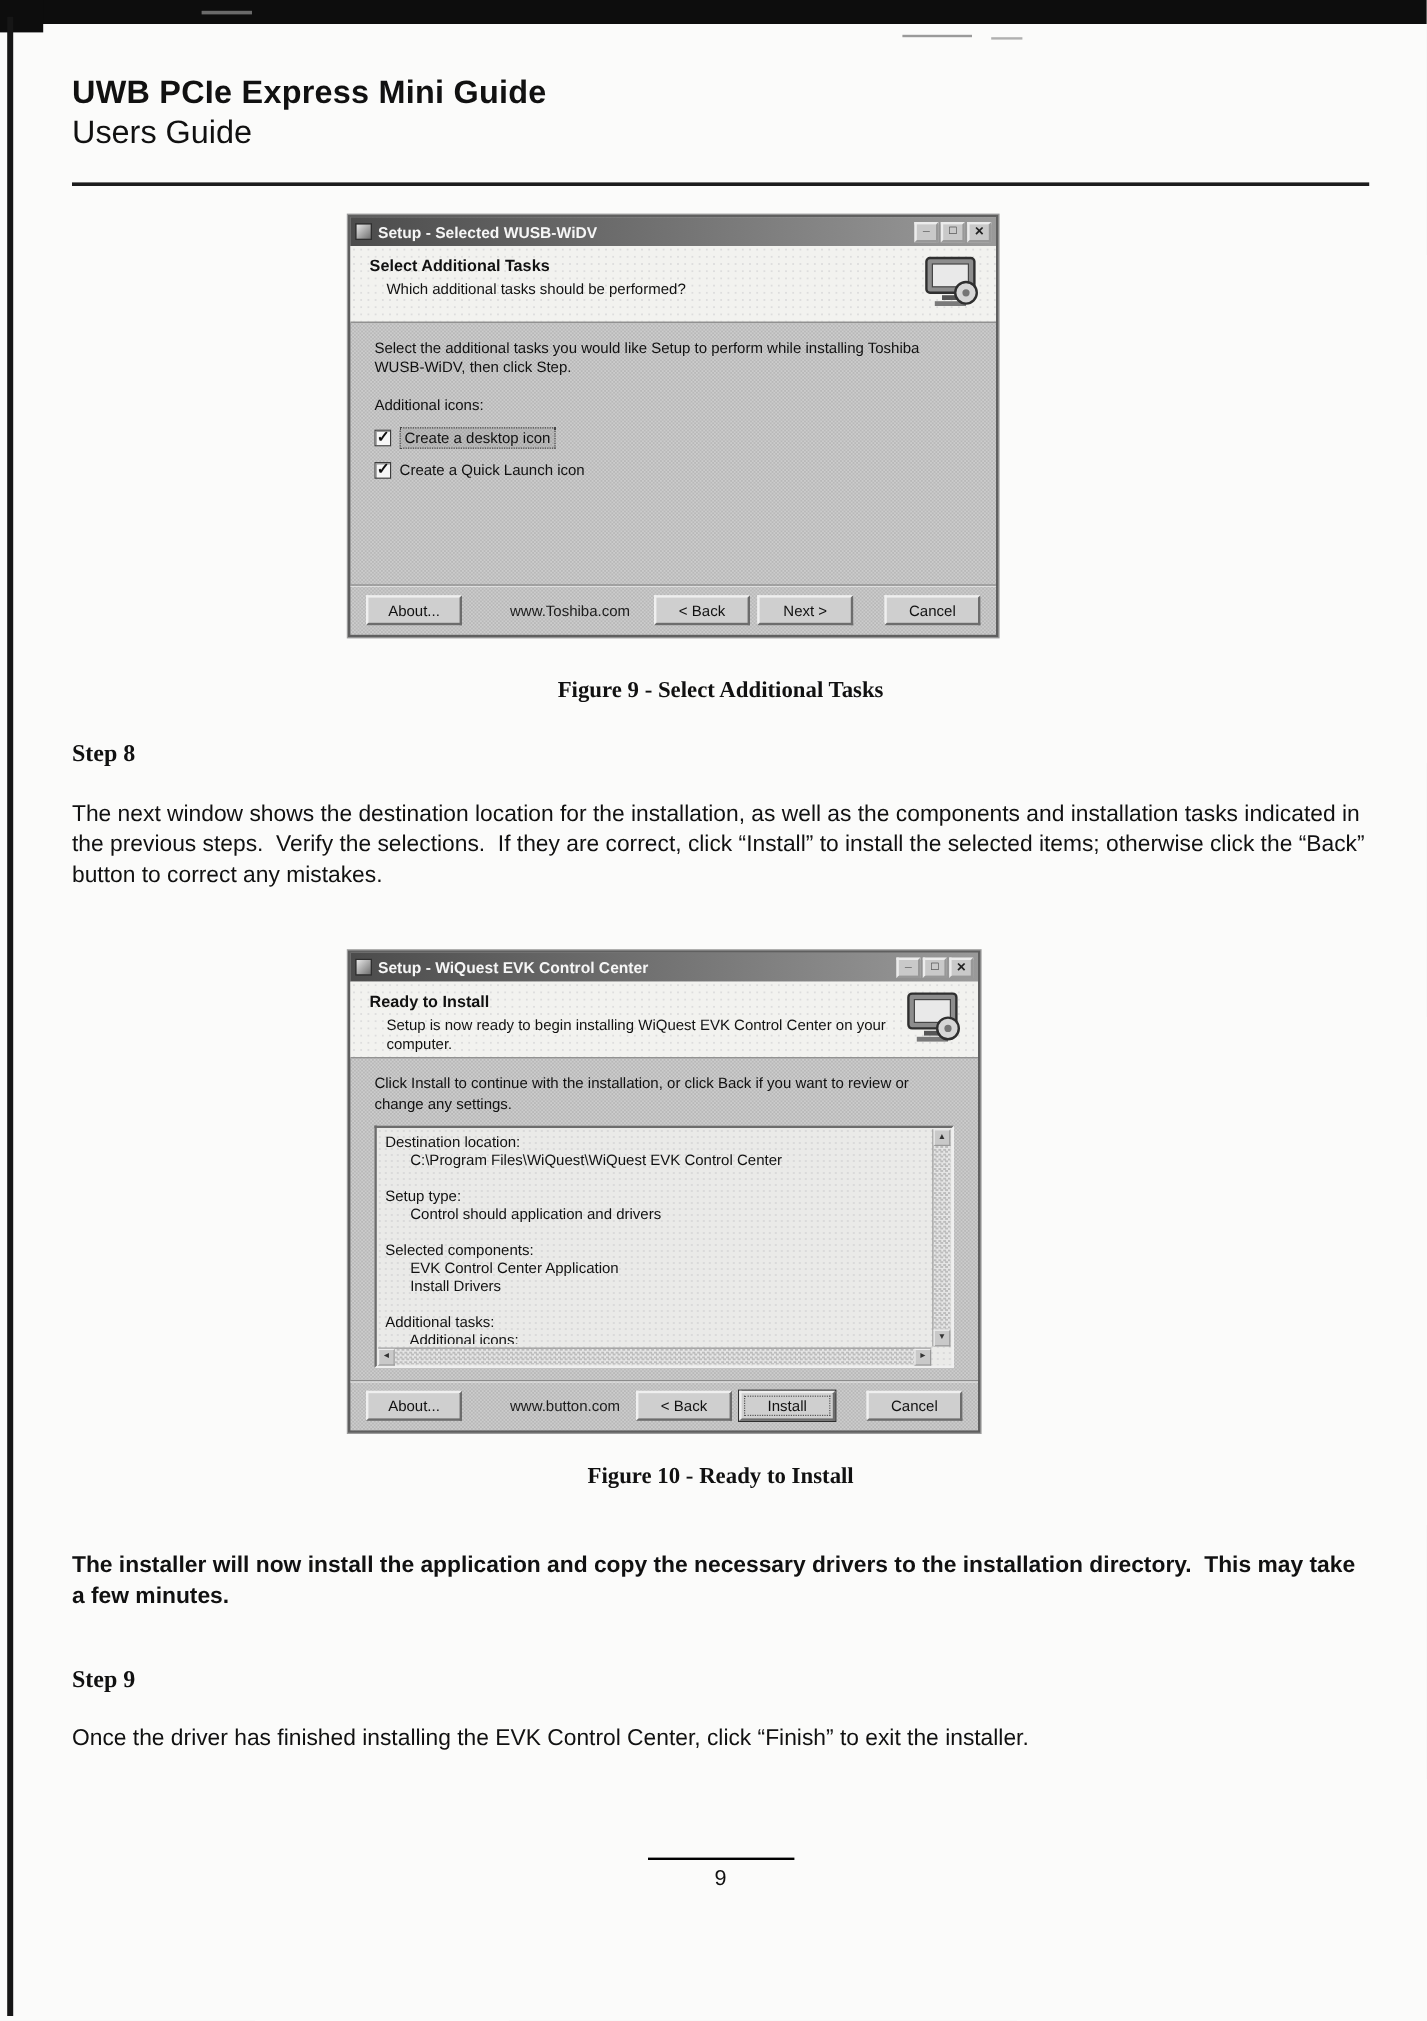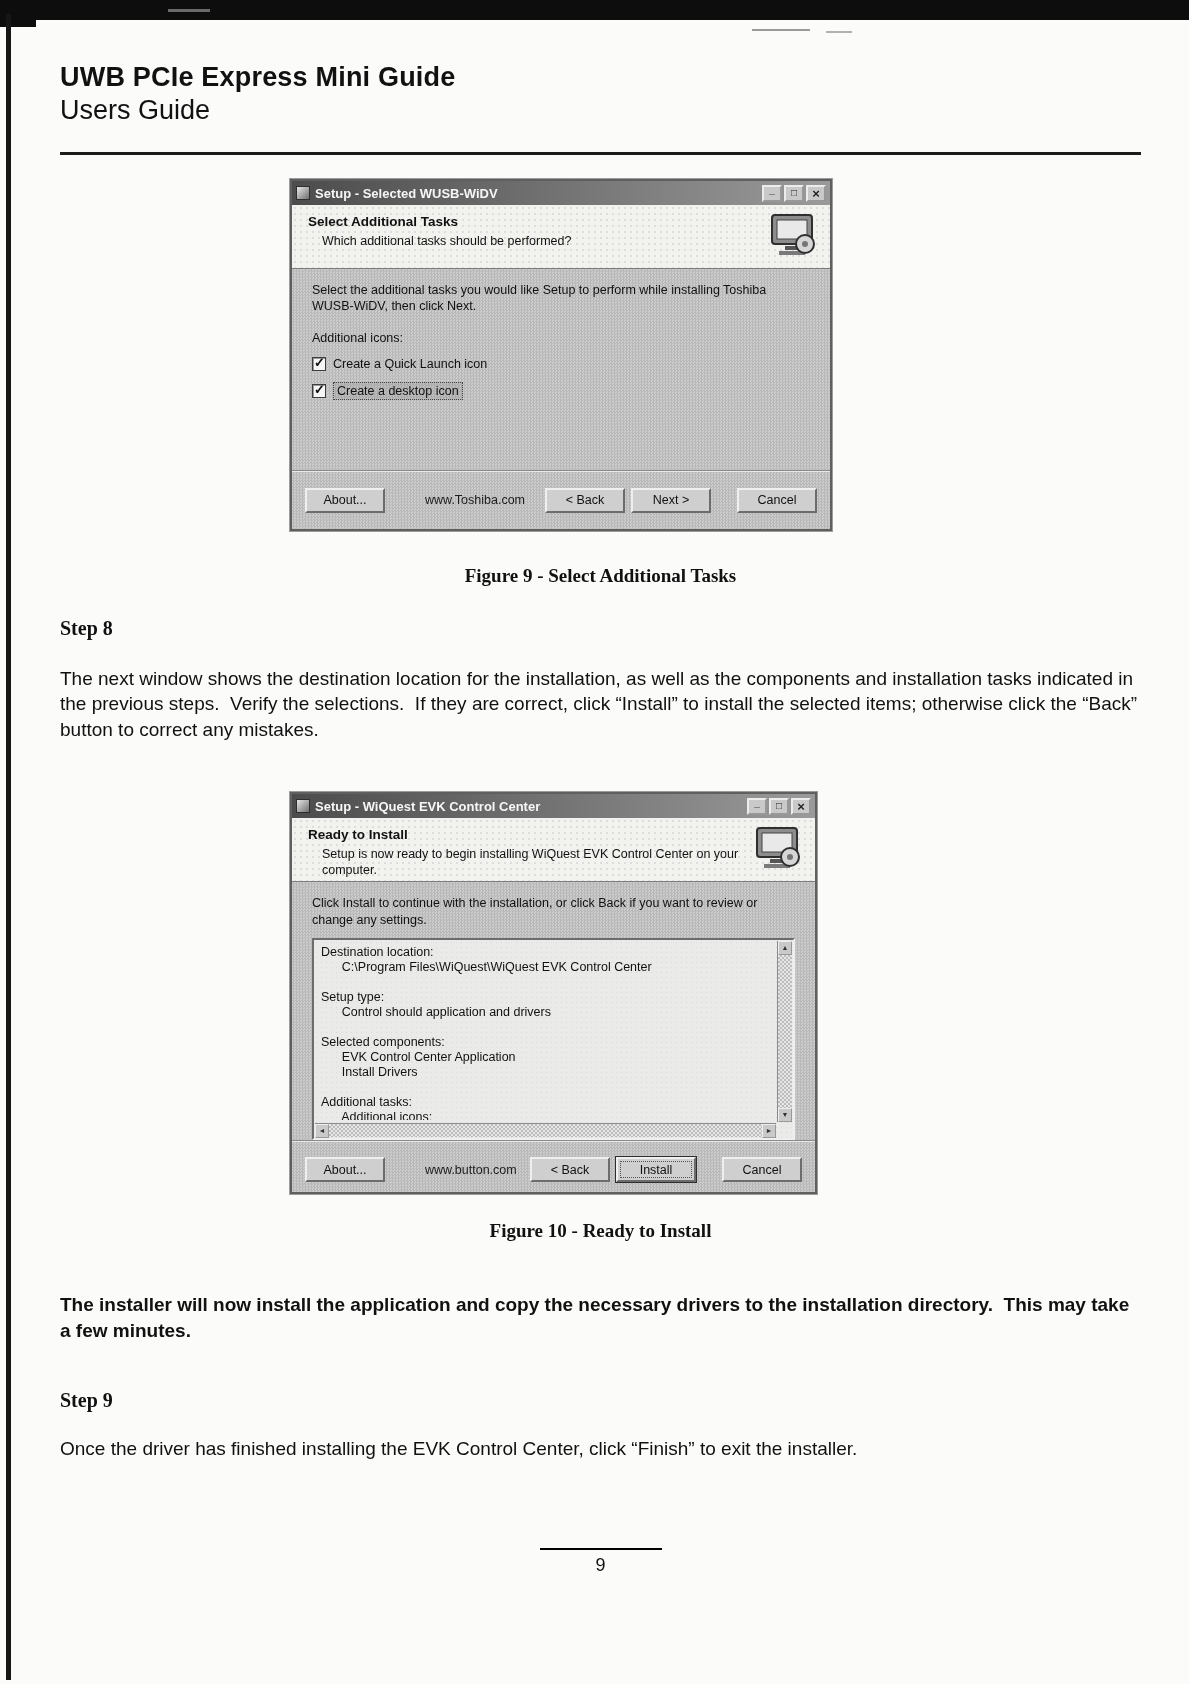--- a/index.html
+++ b/index.html
@@ -77,21 +77,21 @@
   .cb {
     width:14px; height:14px; flex:none; background:#f6f6f6;
     border:1px solid #3d3d3d; box-shadow: inset 1px 1px 0 #9a9a9a;
     position:relative;
   }
   .cb::after { content:"✓"; position:absolute; top:-3px; left:1px; font-size:13px; font-weight:bold; color:#101010; }
   .cb-label { font-size: 12.5px; }
   .cb-label.focused { border:1px dotted #444; background:rgba(0,0,0,0.07); padding:0 3px; }
 
   .dlg-footer {
-    flex:none; height: 59px;
+    flex:none; height: 42px;
     border-top: 1px solid #8b8b8b; box-shadow: inset 0 1px 0 #e9e9e9;
     display:flex; align-items:center; padding: 0 13px;
   }
   .btn {
     width: 80px; height: 25px; flex:none;
     background:#cfcfcf; color:#111; font-size:12.5px;
     font-family:"Liberation Sans", sans-serif;
     border-top:2px solid #efefef; border-left:2px solid #efefef;
     border-right:2px solid #6c6c6c; border-bottom:2px solid #6c6c6c;
     display:flex; align-items:center; justify-content:center;
@@ -181,29 +181,29 @@
       <svg class="hdr-icon" viewBox="0 0 48 46">
         <rect x="2" y="2" width="40" height="29" rx="3" fill="#8d8d8d" stroke="#2f2f2f" stroke-width="2"></rect>
         <rect x="7" y="7" width="30" height="19" fill="#e9e9e9" stroke="#454545"></rect>
         <rect x="15" y="33" width="14" height="4" fill="#565656"></rect>
         <rect x="9" y="38" width="26" height="4" fill="#7a7a7a"></rect>
         <circle cx="35" cy="31" r="9" fill="#d6d6d6" stroke="#2f2f2f" stroke-width="2"></circle>
         <circle cx="35" cy="31" r="3" fill="#757575"></circle>
       </svg>
     </div>
     <div class="dlg-body">
-      <div class="dlg-instruction">Select the additional tasks you would like Setup to perform while installing Toshiba WUSB-WiDV, then click Next.</div>
+      <div class="dlg-instruction">Select the additional tasks you would like Setup to perform while installing Toshiba WUSB-WiDV, then click Step.</div>
       <div class="group-label">Additional icons:</div>
       <div class="cb-row">
         <span class="cb"></span>
-        <span class="cb-label">Create a Quick Launch icon</span>
+        <span class="cb-label focused">Create a desktop icon</span>
       </div>
       <div class="cb-row">
         <span class="cb"></span>
-        <span class="cb-label focused">Create a desktop icon</span>
+        <span class="cb-label">Create a Quick Launch icon</span>
       </div>
     </div>
     <div class="dlg-footer">
       <button class="btn">About...</button>
       <span class="dlg-link">www.Toshiba.com</span>
       <span class="spacer"></span>
       <button class="btn">&lt; Back</button>
       <span class="gap6"></span>
       <button class="btn">Next &gt;</button>
       <span class="gap26"></span>

